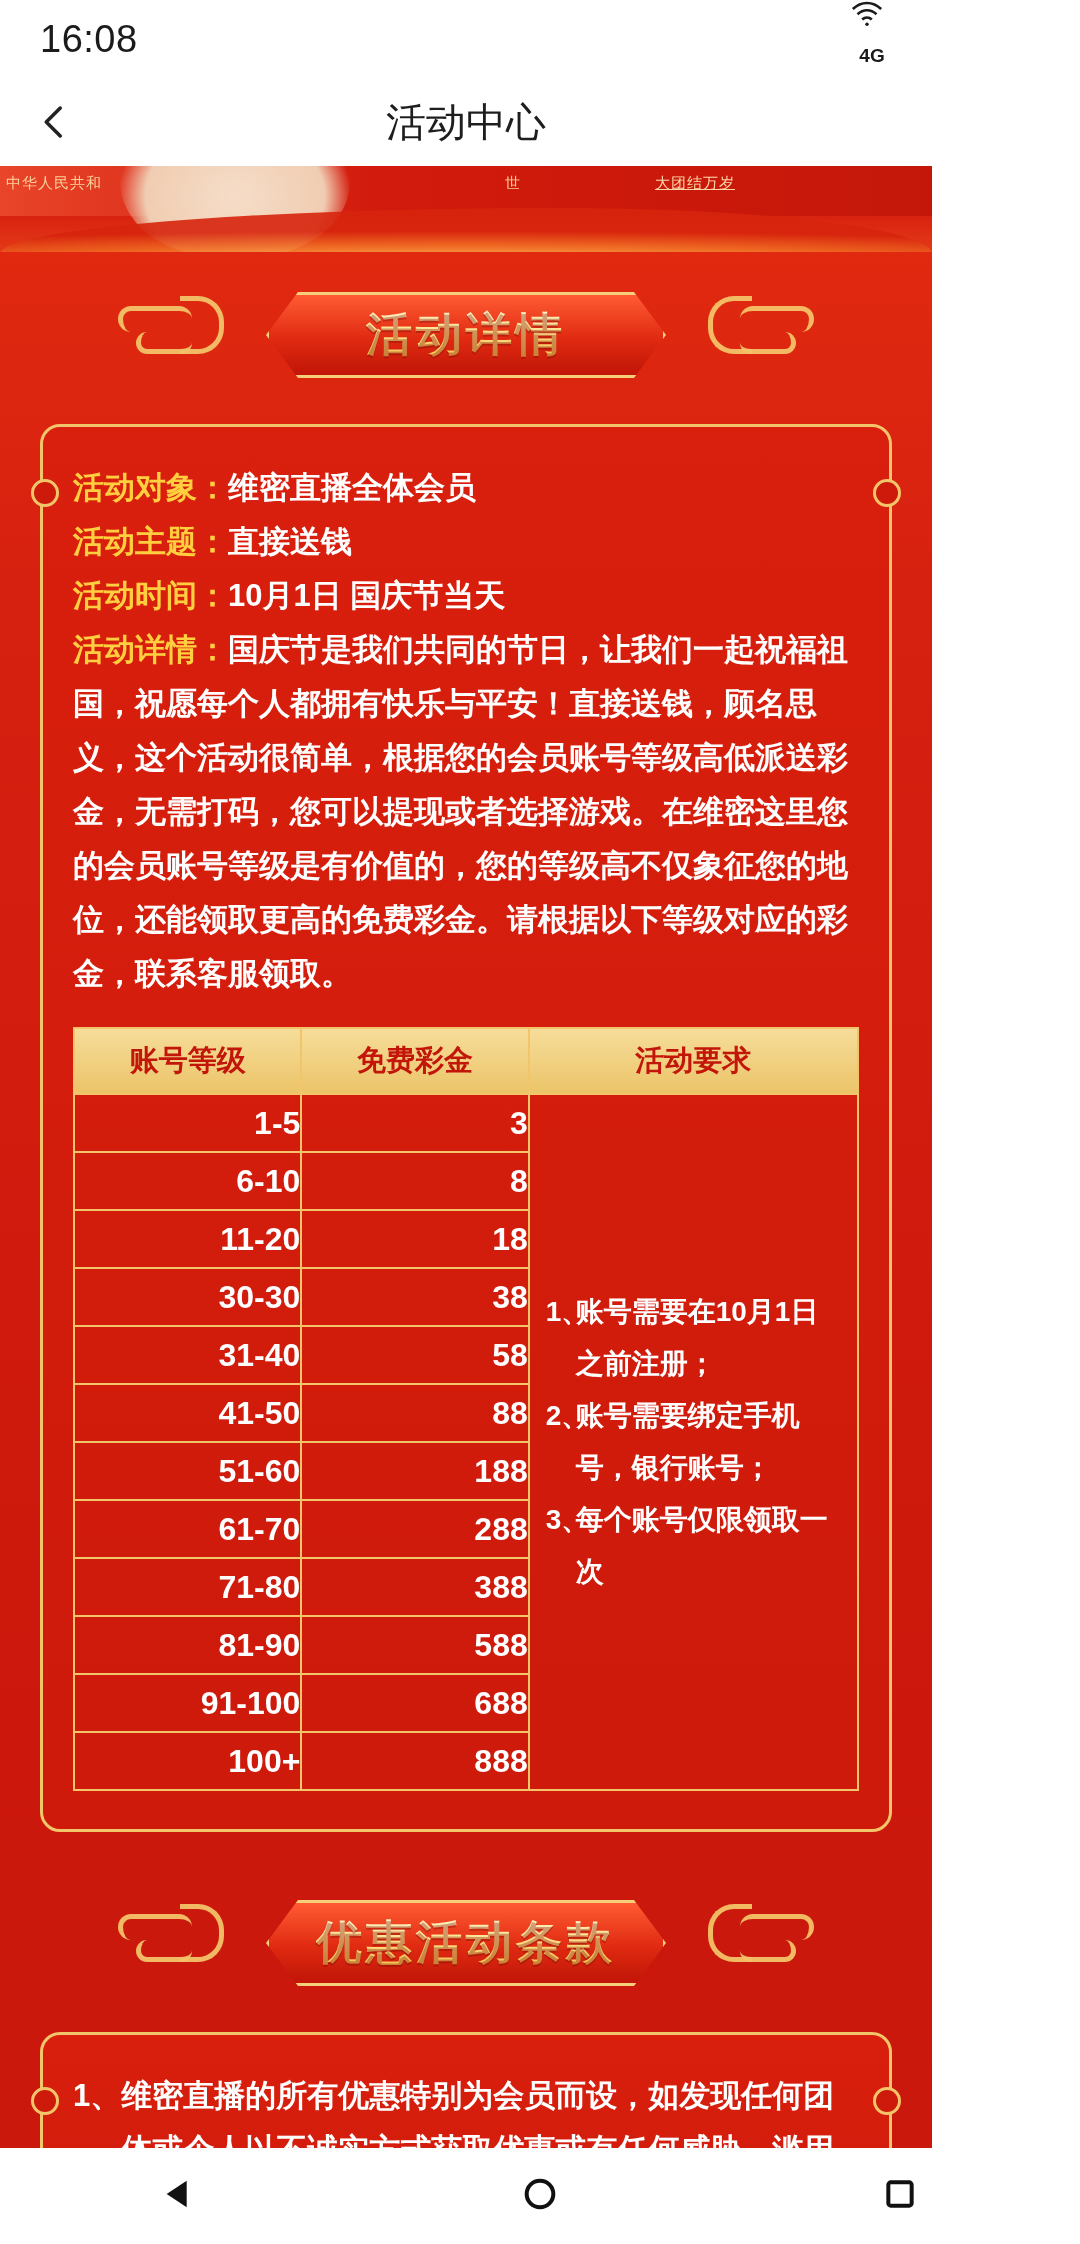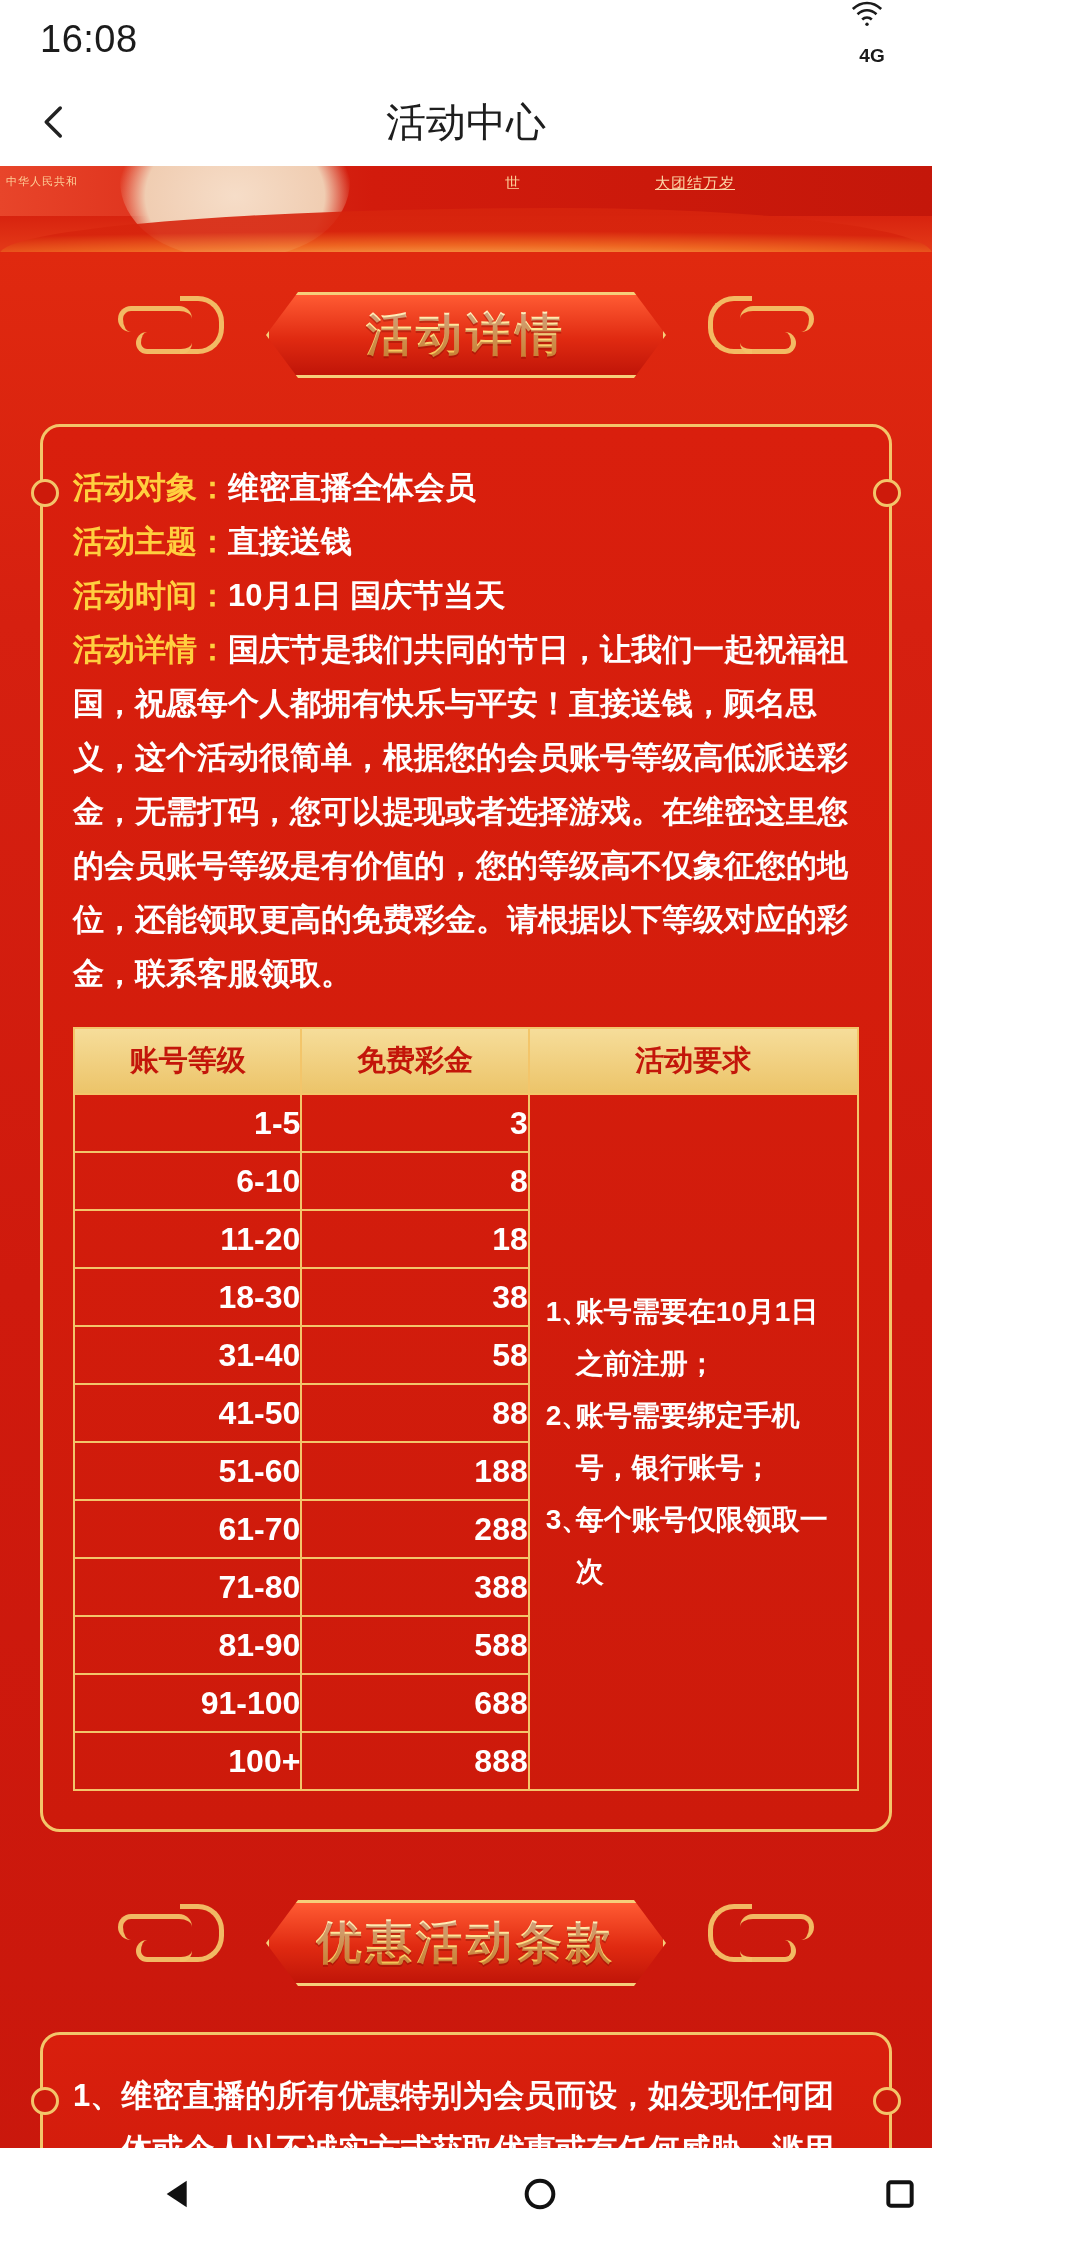--- a/index.html
+++ b/index.html
@@ -46,21 +46,21 @@
   
   .hero {
     position: relative; height: 86px; overflow:hidden;
     background: linear-gradient(180deg,#cf1f12 0%, #d8240f 60%, #e43a18 100%);
   }
   .hero-flagstrip {
     position:absolute; left:0; top:0; height:50px; width:100%;
     background: linear-gradient(90deg,#e8452a 0%, #d21b0c 40%, #c4170a 100%);
   }
   .hero-text-left {
-    position:absolute; left:6px; top:8px; font-size:11px; color:#ffd9a0;
+    position:absolute; left:6px; top:8px; font-size:15px; color:#ffd9a0;
     letter-spacing:1px; white-space:nowrap; opacity:.95;
   }
   .hero-text-mid {
     position:absolute; left:505px; top:8px; font-size:15px; color:#ffd9a0;
     letter-spacing:1px; white-space:nowrap; opacity:.95;
   }
   .hero-text-mid2 {
     position:absolute; left:655px; top:8px; font-size:15px; color:#ffe0b0;
     letter-spacing:1px; white-space:nowrap; opacity:.95;text-decoration:underline;
   }
@@ -284,21 +284,21 @@
           </tr>
           <tr>
             <td>6-10</td>
             <td>8</td>
           </tr>
           <tr>
             <td>11-20</td>
             <td>18</td>
           </tr>
           <tr>
-            <td>18-30</td>
+            <td>30-30</td>
             <td>38</td>
           </tr>
           <tr>
             <td>31-40</td>
             <td>58</td>
           </tr>
           <tr>
             <td>41-50</td>
             <td>88</td>
           </tr>

